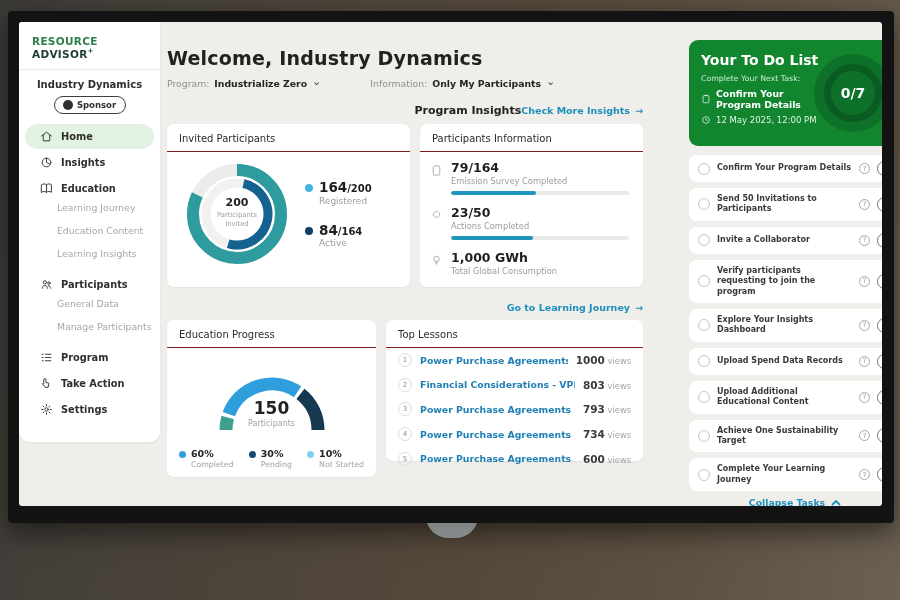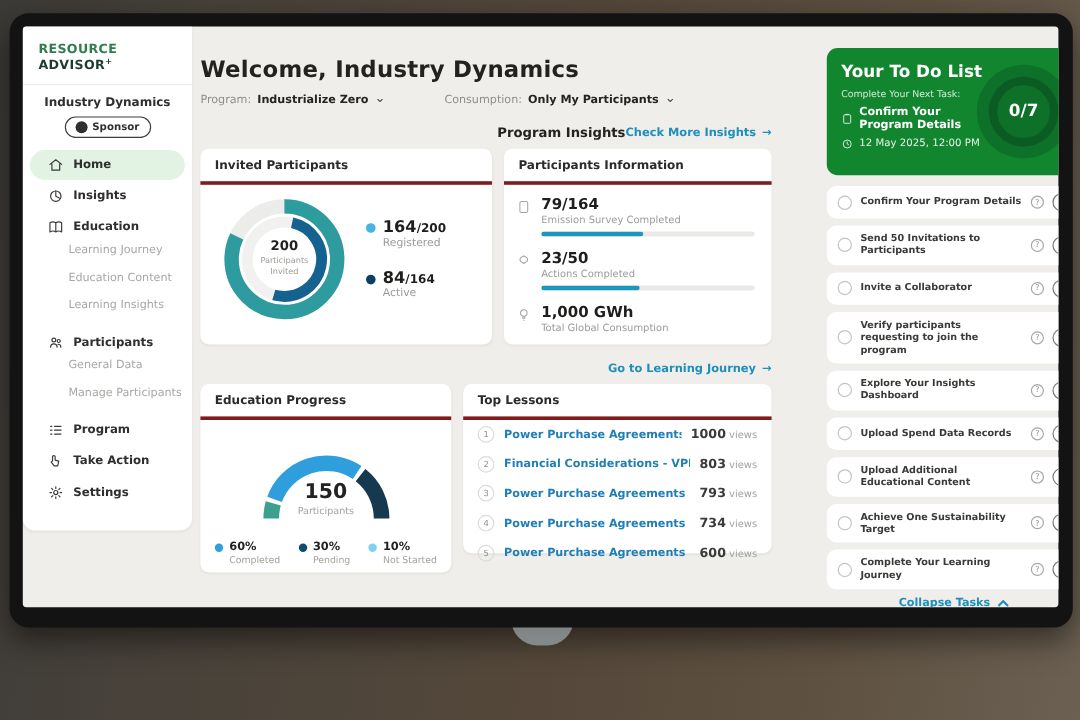--- a/index.html
+++ b/index.html
@@ -6,21 +6,21 @@
   html,body{width:900px;height:600px;overflow:hidden}
   body{
     font-family:"DejaVu Sans","Liberation Sans",sans-serif;
     position:relative;
     background:linear-gradient(100deg,#3c3a37 0%,#46413a 18%,#55483a 55%,#5e5142 78%,#6b6052 100%);
   }
   
   #stand{position:absolute;left:426px;top:516px;width:52px;height:22px;z-index:1;
     background:linear-gradient(180deg,#eef2f3,#9fa7a9);border-radius:0 0 30px 30px}
   #monitor{position:absolute;left:8px;top:11px;width:886px;height:512px;background:#131313;
-    border-radius:16px;box-shadow:0 10px 26px rgba(0,0,0,.5);z-index:2}
+    border-radius:4px;box-shadow:0 10px 26px rgba(0,0,0,.5);z-index:2}
   #screen{position:absolute;left:11px;top:11px;width:863px;height:484px;background:#EFEEEB;
     border-radius:3px;overflow:hidden}
 
   
   .sidebar{position:absolute;left:0;top:0;width:141px;height:420px;background:#fff;
     border-radius:0 0 10px 10px;box-shadow:0 1px 3px rgba(0,0,0,.06)}
   .brand{padding:13px 0 9px 13px;font-size:10.5px;font-weight:bold;letter-spacing:.3px;border-bottom:1px solid #ECECE9}
   .brand .b1{color:#2E7D4B}
   .brand .b2{color:#1C3B2E}
   .brand sup{font-size:7px;color:#1C3B2E}
@@ -43,21 +43,21 @@
   .filters{margin-top:9px;display:flex;gap:49px;}
   .filter{display:flex;align-items:center;gap:5px;cursor:pointer}
   .filter .lab{font-size:9.3px;color:#8E8E8A}
   .filter .val{font-size:9.3px;font-weight:bold;color:#242422}
   .filter .chev{font-size:11px;color:#444;line-height:6px;position:relative;top:-2px}
   .sec-row{margin-top:15px;display:flex;justify-content:flex-end;align-items:center}
   .sec-title{font-size:11px;font-weight:bold;color:#222220}
   .sec-link{font-size:9.5px;font-weight:bold;color:#1E8FBA;cursor:pointer;display:flex;gap:5px;align-items:center}
   .cards{display:flex;gap:10px;margin-top:7px}
   .card{background:#fff;border-radius:7px;box-shadow:0 1px 2px rgba(0,0,0,.05)}
-  .card-h{padding:9px 12px 7px;font-size:10px;font-weight:bold;color:#2B2B29;border-bottom:3px solid #7f1d1d}
+  .card-h{padding:9px 12px 7px;font-size:10px;font-weight:normal;color:#2B2B29;border-bottom:1px solid #7f1d1d}
 
   
   .card-invited{width:243px;height:163px}
   .inv-body{display:flex;align-items:center;padding:6px 8px 0 14px}
   .donut-wrap{position:relative;width:112px;height:112px}
   .donut-center{position:absolute;left:26px;top:38px;width:60px;text-align:center}
   .donut-center .cv{font-size:11px;font-weight:bold;color:#222}
   .donut-center .cl{font-size:6.8px;color:#9B9B97;line-height:1.3;margin-top:2px}
   .inv-legend{display:flex;flex-direction:column;gap:17px;margin-left:12px}
   .leg-item{display:flex;align-items:flex-start;gap:6px}
@@ -209,21 +209,21 @@
   <div class="main">
     <div class="welcome">Welcome, Industry Dynamics</div>
 
     <div class="filters">
       <div class="filter">
         <span class="lab">Program:</span>
         <span class="val">Industrialize Zero</span>
         <span class="chev">⌄</span>
       </div>
       <div class="filter">
-        <span class="lab">Consumption:</span>
+        <span class="lab">Information:</span>
         <span class="val">Only My Participants</span>
         <span class="chev">⌄</span>
       </div>
     </div>
 
     <div class="sec-row">
       <span class="sec-title">Program Insights</span>
       <span class="sec-link">
         <span>Check More Insights</span>
         <span>→</span>

